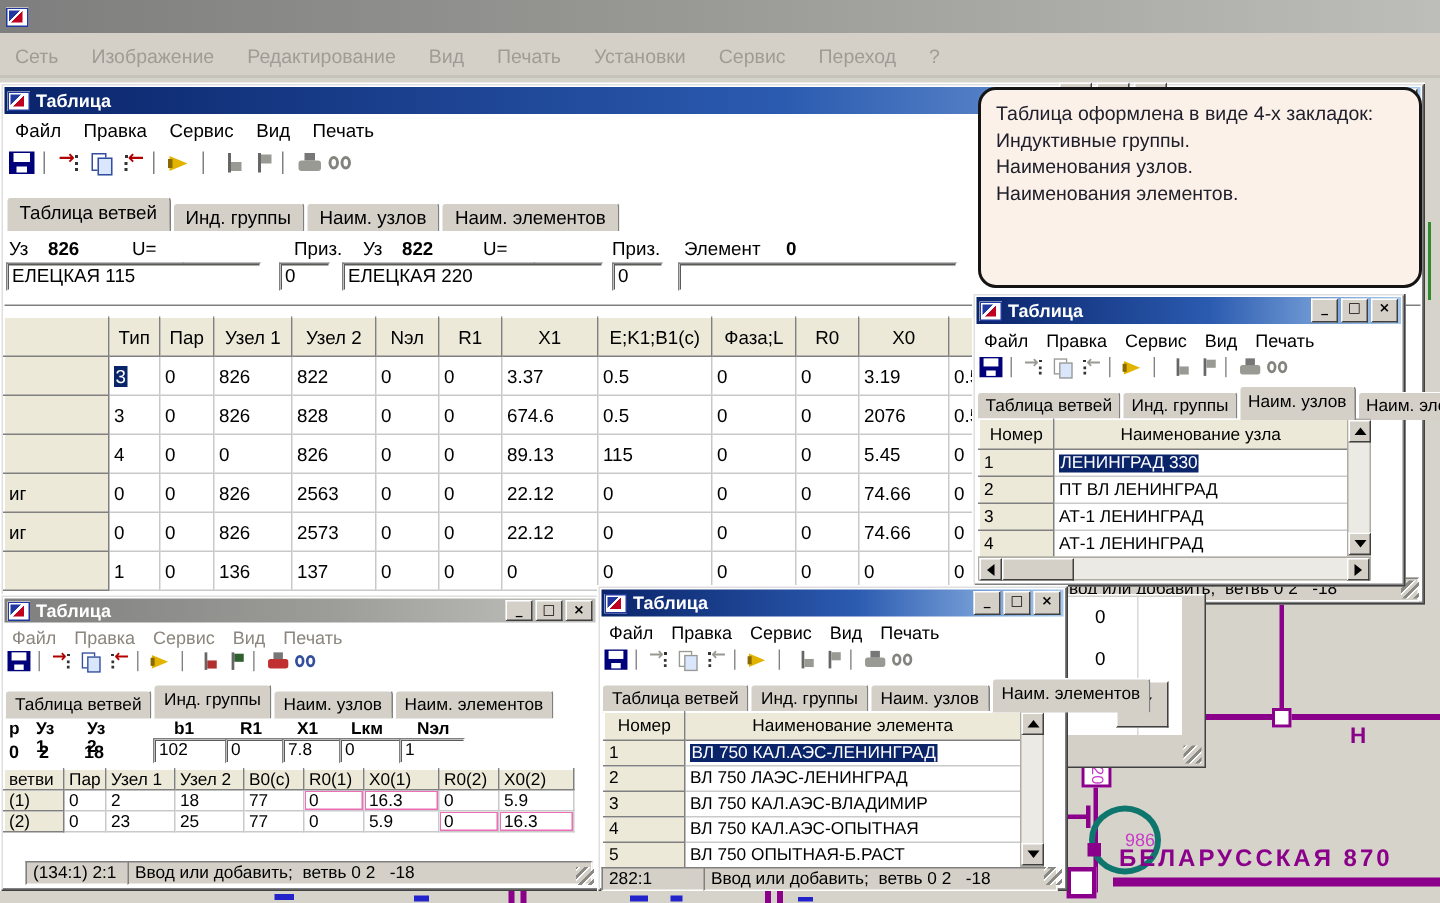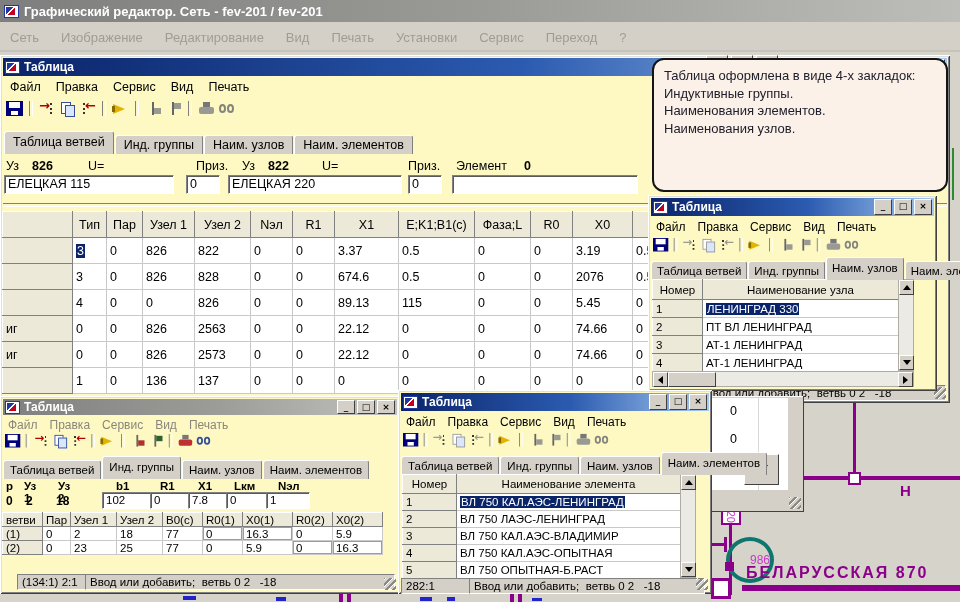--- a/index.html
+++ b/index.html
@@ -1,20 +1,20 @@
 <!DOCTYPE html>
 <html><head>
 <meta charset="utf-8">
 <style>
   html,body{margin:0;padding:0}
   body{width:960px;height:602px;position:relative;overflow:hidden;background:#D6D3CA;
        font-family:"Liberation Sans","DejaVu Sans",sans-serif;color:#000}
   .abs{position:absolute}
   
-  .win{position:absolute;background:#fef9c3;
+  .win{position:absolute;background:#ffffff;
        box-shadow:inset 1px 1px 0 #fff, inset -1px -1px 0 #404040, inset 2px 2px 0 #DFDFDF, inset -2px -2px 0 #808080}
   .tbar{position:absolute;left:3px;right:3px;top:3px;height:18px;display:flex;align-items:center;gap:4px;
         padding:0 2px;font-weight:bold;font-size:12px;color:#fff;overflow:hidden}
   .tbar.act{background:linear-gradient(90deg,#0A246A 0%,#2B5BB0 55%,#A6CAF0 100%)}
   .tbar.inact{background:linear-gradient(90deg,#7F7F7F 0%,#9C9C98 55%,#C2C2BE 100%)}
   .wlogo{width:15px;height:13px;background:#fff;box-shadow:inset 0 0 0 1px #2038A0;position:relative;flex:none}
   .wlogo::before{content:"";position:absolute;left:2px;top:2px;width:9px;height:8px;
         background:linear-gradient(135deg,#2038A0 42%,#fff 42% 56%,#C00020 56%)}
   .wbtns{margin-left:auto;display:flex;gap:2px}
   .wbtn{width:16px;height:14px;background:#D4D0C8;border:1px solid;border-color:#fff #404040 #404040 #fff;
@@ -91,21 +91,20 @@
         font-size:12px;display:flex;align-items:center;justify-content:flex-end;background:transparent}
   .z10{z-index:10}.z20{z-index:20}.z40{z-index:40}.z50{z-index:50}
   .bold{font-weight:bold}
   .flex{display:flex}
 </style>
 </head>
 <body>
 
 <div class="appbar">
   <span class="wlogo"></span>
-  <span>Графический редактор. Сеть - fev-201 / fev-201</span>
 </div>
 <div class="appmenu">
   <span>Сеть</span>
   <span>Изображение</span>
   <span>Редактирование</span>
   <span>Вид</span>
   <span>Печать</span>
   <span>Установки</span>
   <span>Сервис</span>
   <span>Переход</span>
@@ -343,22 +342,22 @@
   </div>
   <div class="abs" style="left:44px;top:58px;width:33px;height:29px;background:#D4D0C8;border:1px solid;border-color:#fff #404040 #404040 #fff;display:flex;align-items:center;justify-content:center">
     <span class="t-d" style="border-width:6px;border-top-width:8px"></span>
   </div>
   <div class="grip" style="right:3px;bottom:3px"></div>
 </div>
 
 <div class="callout">
   <div>Таблица оформлена в виде 4-х закладок:</div>
   <div>Индуктивные группы.</div>
+  <div>Наименования узлов.</div>
   <div>Наименования элементов.</div>
-  <div>Наименования узлов.</div>
 </div>
 
 <div class="win z40" style="left:648px;top:195px;width:289px;height:196px">
   <div class="tbar act">
     <span class="wlogo"></span>
     <span>Таблица</span>
     <span class="wbtns">
       <span class="wbtn">_</span>
       <span class="wbtn">□</span>
       <span class="wbtn">×</span>

